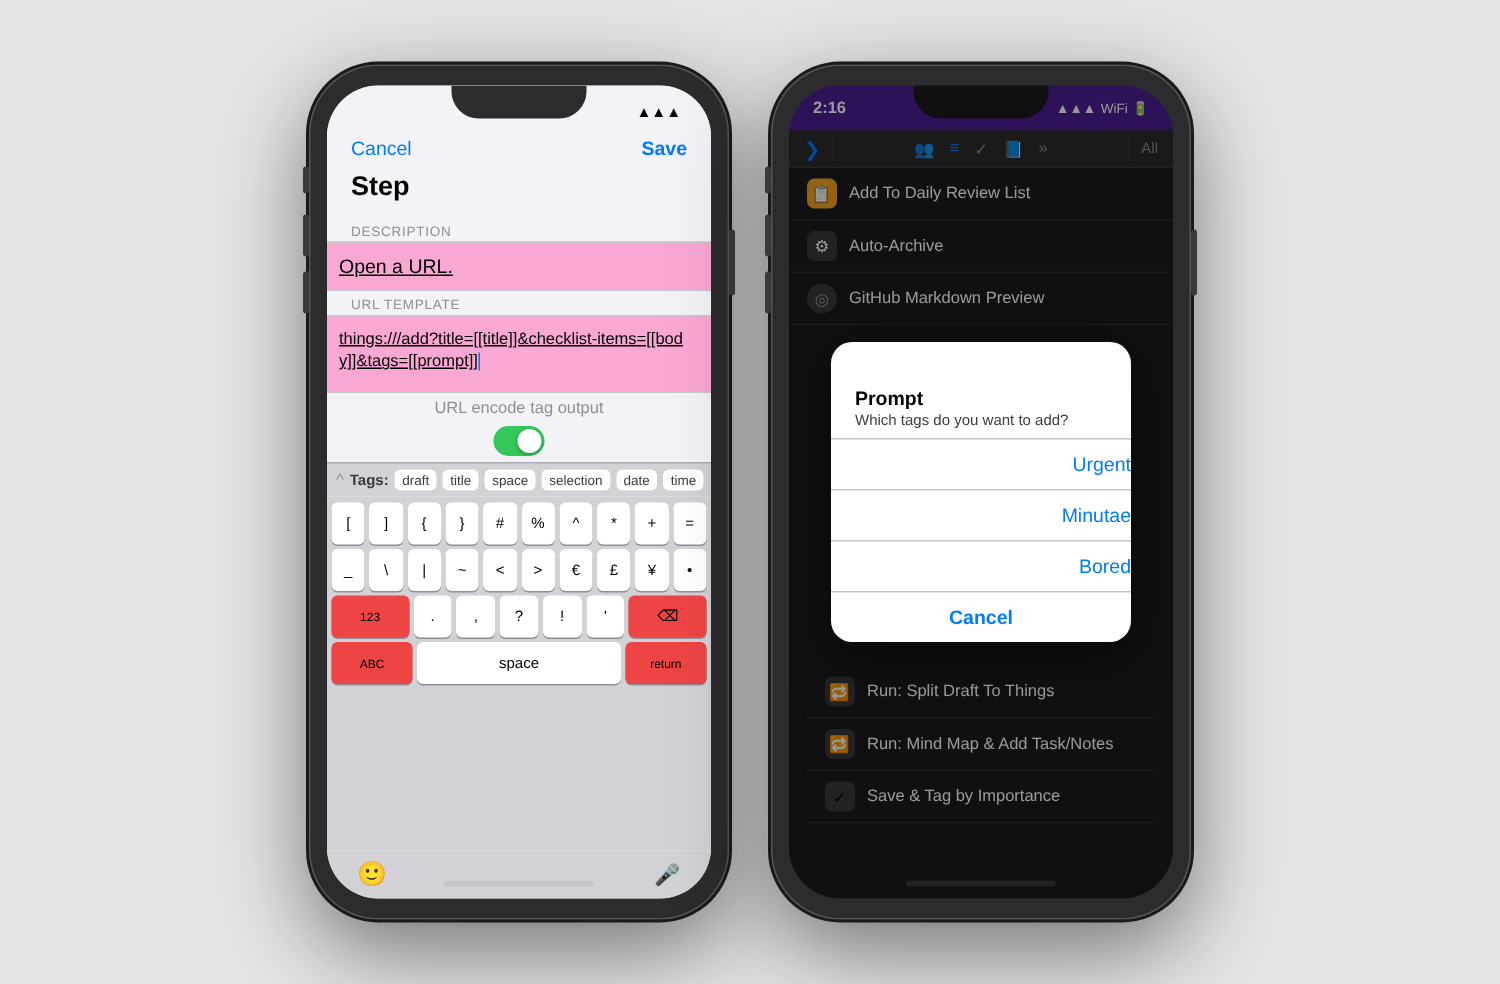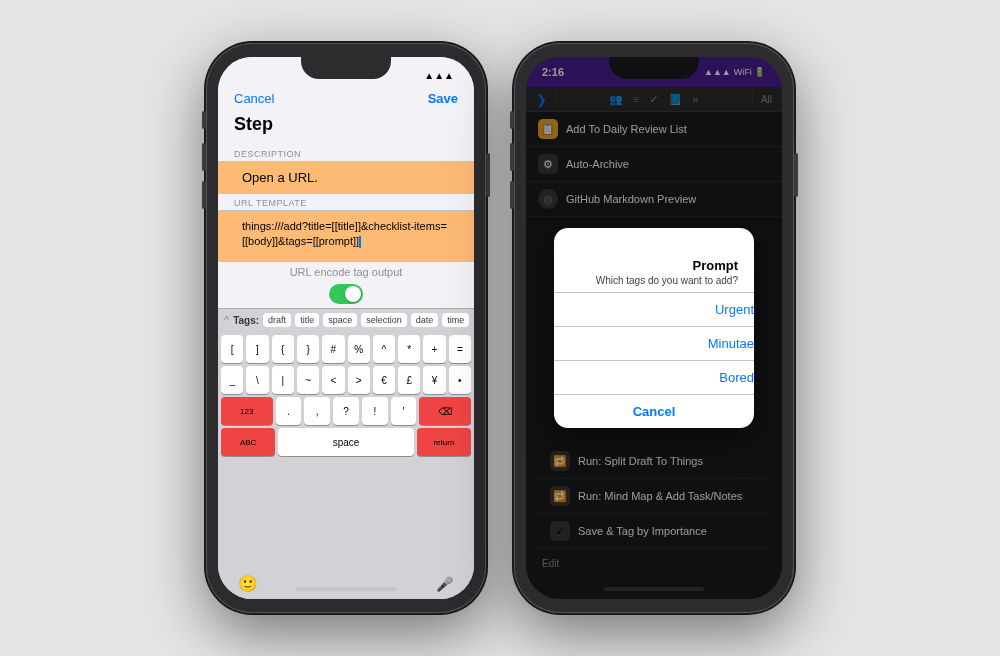--- a/index.html
+++ b/index.html
@@ -93,26 +93,27 @@
     }
     .section-label {
       font-size: 9px;
       color: #8e8e93;
       letter-spacing: 0.5px;
       padding: 4px 16px 2px;
       background: #f2f2f7;
       text-transform: uppercase;
     }
     .input-field {
-      background: #fdba74;
-      padding: 8px 24px;
+      background: #f9a8d4;
+      padding: 8px 8px;
       font-size: 13px;
       color: #000;
       border-top: 0.5px solid #c6c6c8;
       border-bottom: 0.5px solid #c6c6c8;
+      text-decoration: underline;
     }
     .url-field {
       font-size: 11px;
       min-height: 52px;
       line-height: 1.4;
       word-break: break-all;
     }
     .url-cursor {
       display: inline-block;
       width: 1.5px;
@@ -318,21 +319,21 @@
     }
     .prompt-dialog {
       background: #fff;
       border-radius: 14px;
       width: 200px;
       overflow: hidden;
       box-shadow: 0 8px 32px rgba(0,0,0,0.5);
     }
     .prompt-header {
       padding: 14px 16px 6px;
-      text-align: right;
+      text-align: left;
       margin-top: 16px;
     }
     .prompt-title {
       font-size: 13px;
       font-weight: 700;
       color: #000;
     }
     .prompt-subtitle {
       font-size: 10px;
       color: #3c3c43;
@@ -544,21 +545,18 @@
           <div class="dark-list-item">
             <div class="dark-list-item-icon" style="background:#3a3a3c;">🔁</div>
             <span class="dark-list-item-text">Run: Mind Map &amp; Add Task/Notes</span>
           </div>
           <div class="dark-list-item">
             <div class="dark-list-item-icon" style="background:#3a3a3c;">✓</div>
             <span class="dark-list-item-text">Save &amp; Tag by Importance</span>
           </div>
         </div>
 
-        <div style="position:absolute; bottom:30px; left:0; right:0; display:flex; justify-content:space-between; padding:0 16px;">
-          <span style="color:#8e8e93; font-size:10px;">Edit</span>
-        </div>
         <div class="dark-home-indicator"></div>
       </div>
     </div>
   </div>
 
 </div>
 
 </body></html>

